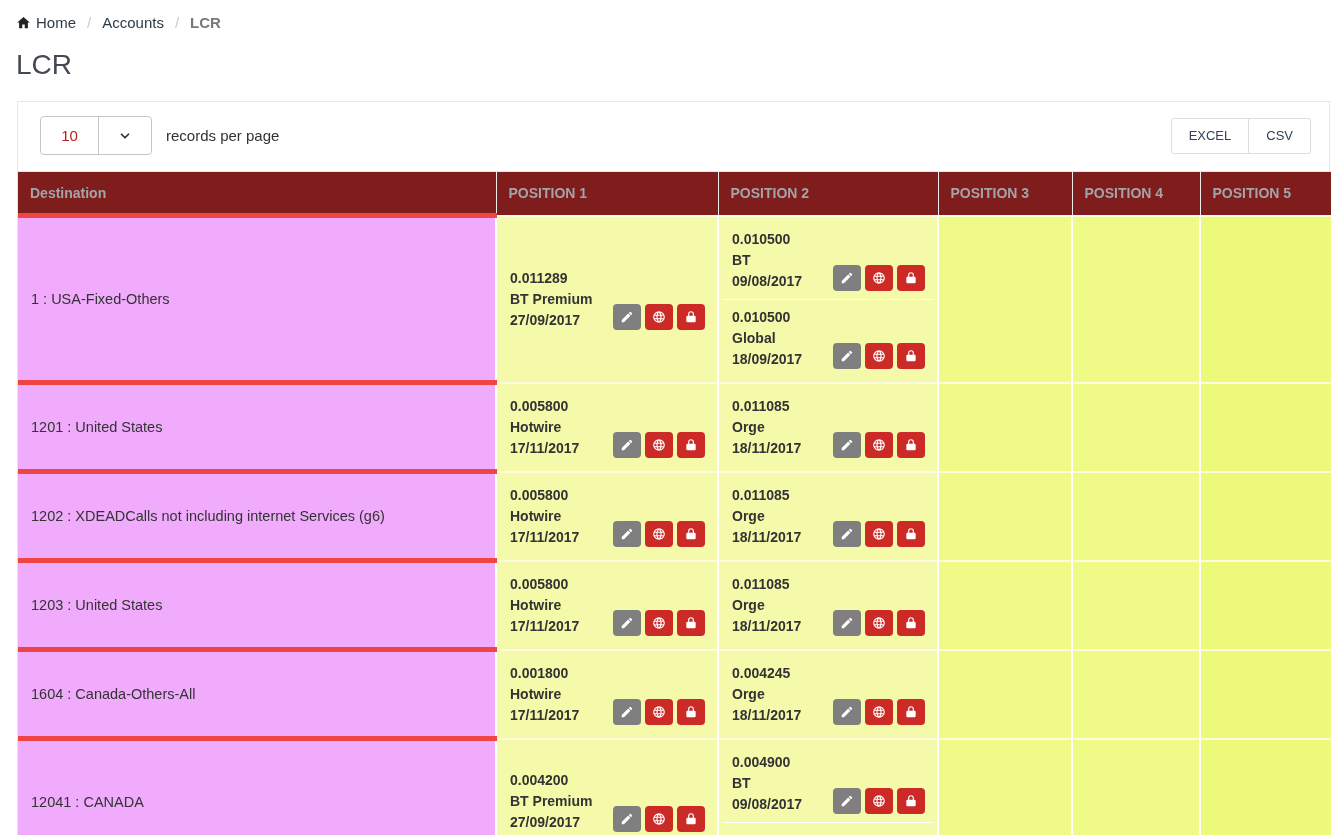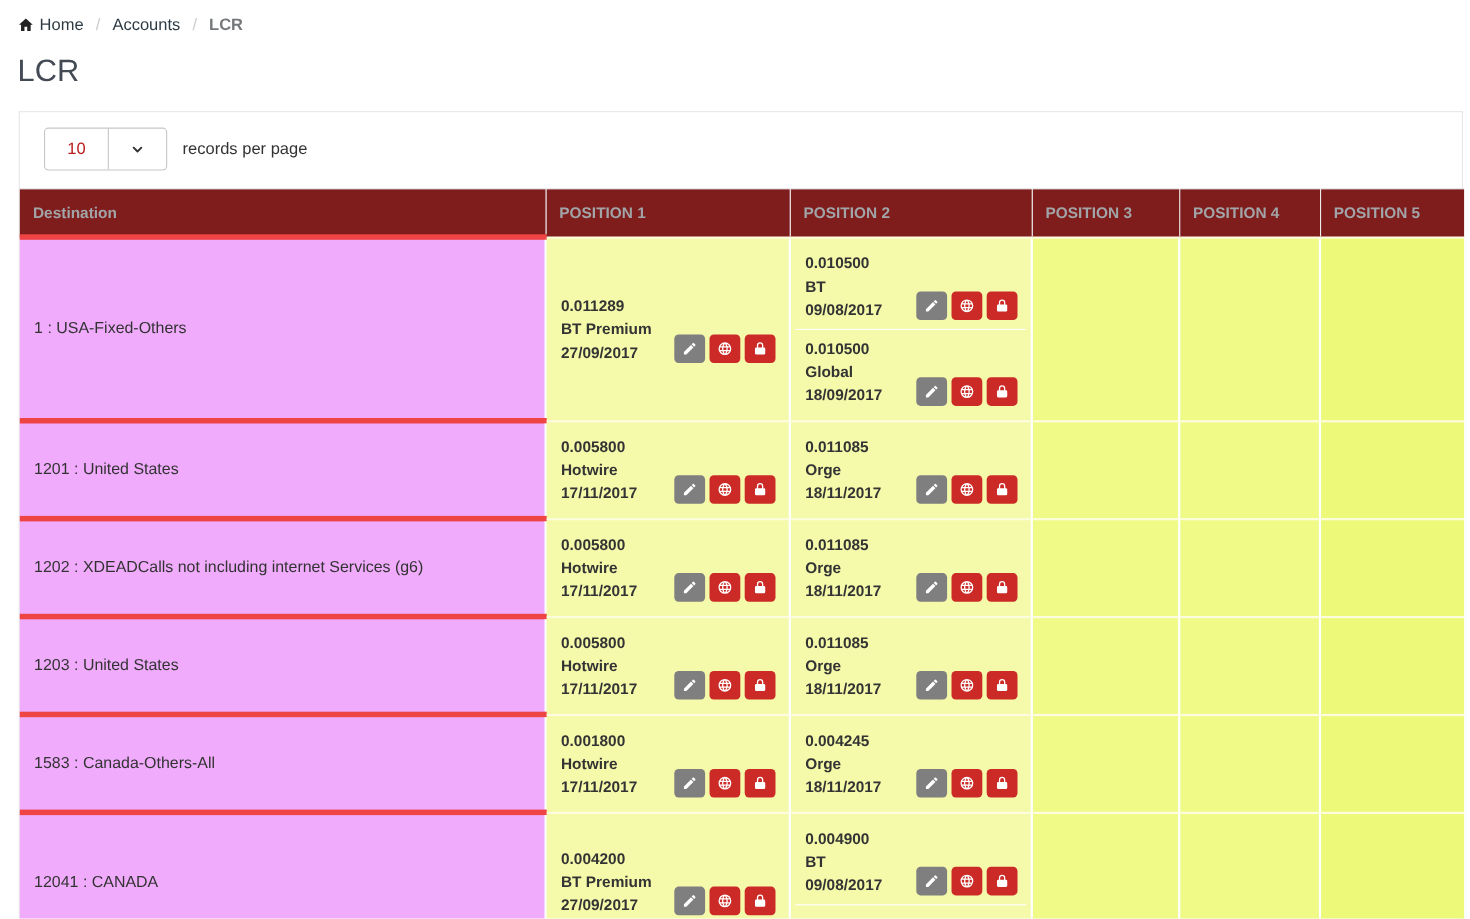--- a/index.html
+++ b/index.html
@@ -75,20 +75,24 @@
   <div class="controls">
     <div class="select-box">
       <span class="select-value">10</span>
       <span class="select-arrow">
         <svg width="14" height="14" viewBox="0 0 24 24" fill="none" stroke="#333" stroke-width="3" stroke-linecap="round" stroke-linejoin="round">
             <polyline points="6 9 12 15 18 9"></polyline>
           </svg>
       </span>
     </div>
     <span class="records-label">records per page</span>
+    <div class="export-group">
+      <button class="export-btn">EXCEL</button>
+      <button class="export-btn">CSV</button>
+    </div>
   </div>
 
   <table class="lcr">
     <colgroup>
       <col style="width:478px">
         <col style="width:222px">
         <col style="width:220px">
       <col style="width:134px">
         <col style="width:128px">
         <col style="width:131px">
@@ -390,21 +394,21 @@
                   </span>
                 </button>
               </div>
             </div>
           </td>
           <td class="pos-cell pos-3 empty"></td>
           <td class="pos-cell pos-4 empty"></td>
           <td class="pos-cell pos-5 empty"></td>
         </tr>
         <tr>
-          <td class="dest-cell">1583 : Canada-Others-All</td>
+          <td class="dest-cell">1604 : Canada-Others-All</td>
           <td class="pos-cell pos-1 filled">
             <div class="entry">
               <div class="line">0.001800</div>
               <div class="line">Hotwire</div>
               <div class="line">17/11/2017</div>
               <div class="actions">
                 <button class="icon-btn gray">
                   <span style="display: flex;">
                     <svg viewBox="0 0 24 24">
                       <path d="M3 17.25V21h3.75L17.8 9.94l-3.75-3.75L3 17.25zM20.71 7.04a1 1 0 0 0 0-1.41l-2.34-2.34a1 1 0 0 0-1.41 0l-1.83 1.83 3.75 3.75 1.83-1.83z"></path>

